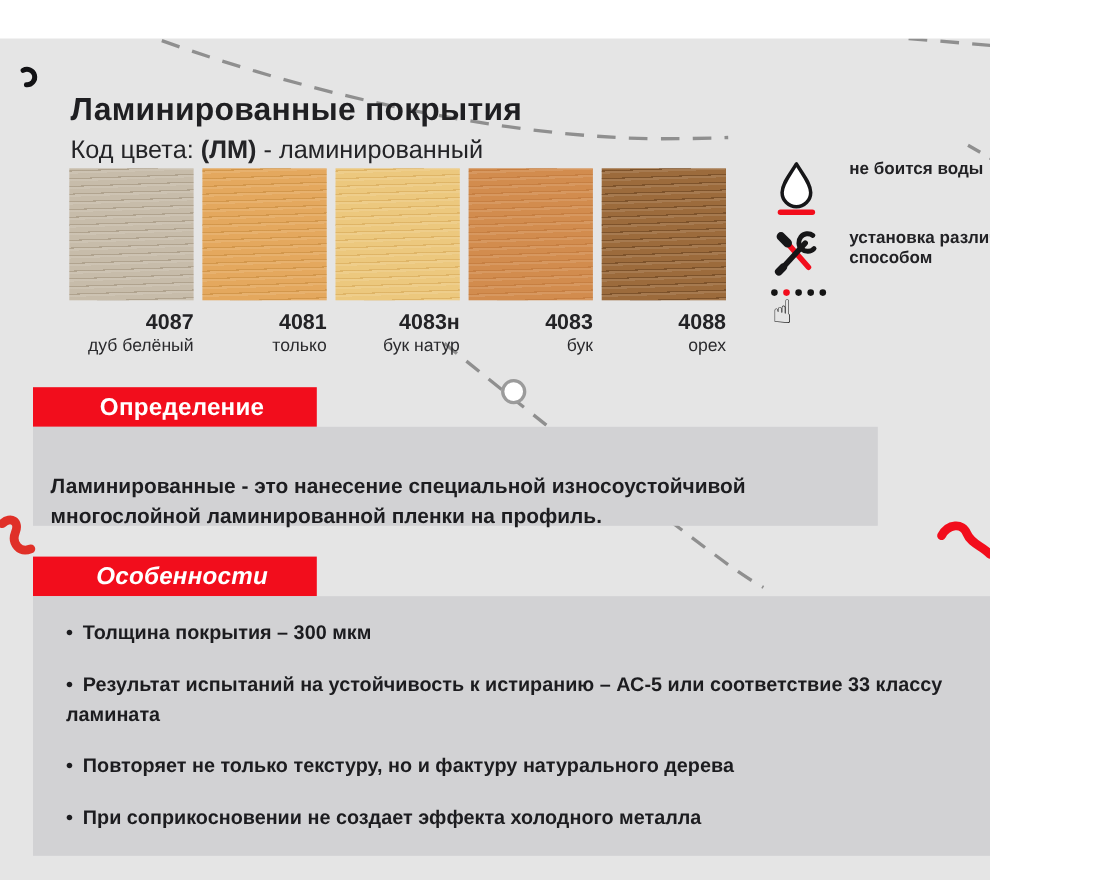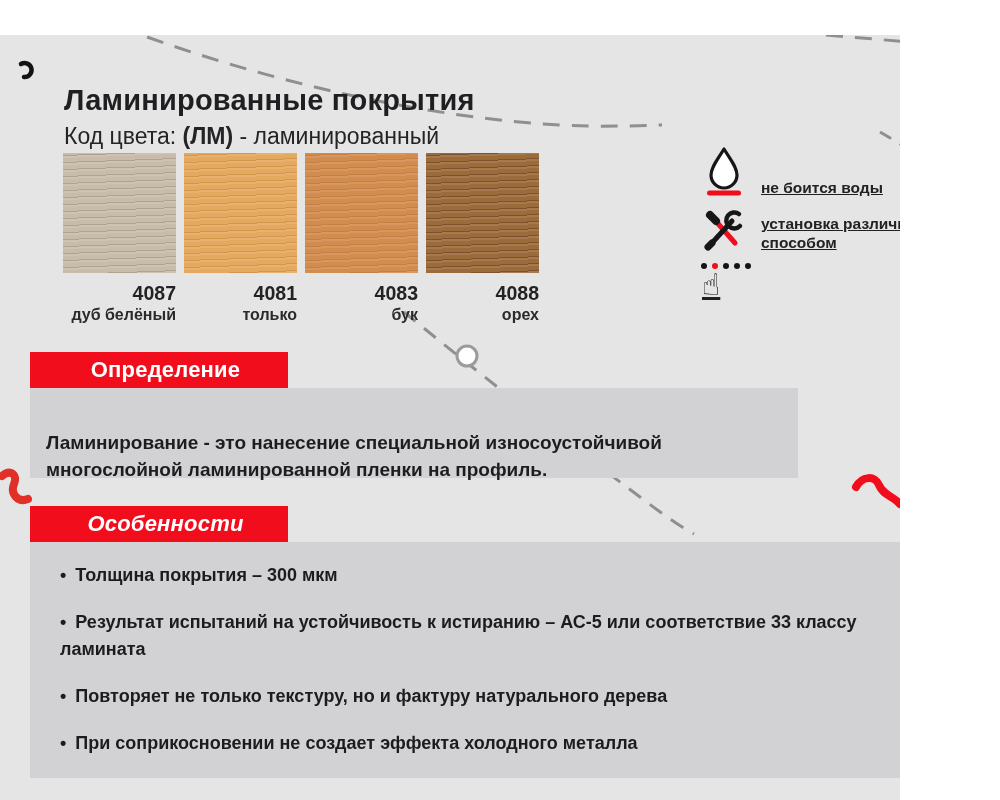--- a/index.html
+++ b/index.html
@@ -21,25 +21,25 @@
   .cell{width:113px;text-align:right;}
   .swatch{
     width:113px;height:120px;
     background-image:
       repeating-linear-gradient(178deg,
         rgba(255,255,255,0) 0 2px, var(--g) 2px 3px,
         rgba(255,255,255,.10) 3px 5px, rgba(255,255,255,0) 5px 7px),
       linear-gradient(var(--c),var(--c));
   }
   .code-label{margin-top:9px;font-size:19.5px;font-weight:700;color:#232326;}
-  .name-label{margin-top:1px;font-size:16px;font-weight:700;color:#2a2a2d;}
+  .name-label{margin-top:1px;font-size:16px;font-weight:400;color:#2a2a2d;}
 
   
   .features{left:700px;top:110px;display:flex;flex-direction:column;gap:11px;width:250px;}
-  .feature{display:flex;align-items:flex-end;gap:13px;text-decoration:underline;}
+  .feature{display:flex;align-items:flex-start;gap:24px;}
   .ficon{width:48px;flex:none;display:flex;align-items:center;justify-content:center;}
   .flabel{font-size:15.5px;font-weight:600;line-height:1.18;color:#222225;white-space:pre-line;}
   .hand-wrap{display:flex;flex-direction:column;align-items:flex-start;}
   .dots{display:flex;gap:5px;margin-left:1px;margin-bottom:1px;}
   .dots i{width:6px;height:6px;border-radius:50%;background:#141414;}
   .dots i.red{background:var(--accent);}
   .hand-glyph{font-size:30px;line-height:1;color:#141414;margin-left:2px;
     font-family:"DejaVu Sans",sans-serif;}
 
   
@@ -96,20 +96,25 @@
       <div class="swatch" style="--c: #c7bcaa; --g: rgba(138,122,98,0.38);"></div>
       <div class="code-label">4087</div>
       <div class="name-label">дуб белёный</div>
     </div>
     <div class="cell">
       <div class="swatch" style="--c: #e4a85e; --g: rgba(188,128,50,0.42);"></div>
       <div class="code-label">4081</div>
       <div class="name-label">только</div>
     </div>
     <div class="cell">
+      <div class="swatch" style="--c: #ecc87e; --g: rgba(203,152,68,0.40);"></div>
+      <div class="code-label">4083н</div>
+      <div class="name-label">бук натур</div>
+    </div>
+    <div class="cell">
       <div class="swatch" style="--c: #d28c4e; --g: rgba(178,104,44,0.35);"></div>
       <div class="code-label">4083</div>
       <div class="name-label">бук</div>
     </div>
     <div class="cell">
       <div class="swatch" style="--c: #9c6b3c; --g: rgba(92,56,24,0.48);"></div>
       <div class="code-label">4088</div>
       <div class="name-label">орех</div>
     </div>
   </div>
@@ -148,21 +153,21 @@
         </span>
         <span class="hand-glyph">☝</span>
       </span>
     </div>
   </div>
 
   <div class="layer banner" id="def-banner">
     <span>Определение</span>
   </div>
   <div class="layer panel" id="def-panel">
-    <span>Ламинирование - это нанесение специальной износоустойчивой
+    <span>Ламинированные - это нанесение специальной износоустойчивой
 многослойной ламинированной пленки на профиль.</span>
   </div>
 
   <div class="layer banner" id="feat-banner">
     <span>Особенности</span>
   </div>
   <div class="layer panel" id="feat-panel">
     <ul>
       <li>Толщина покрытия – 300 мкм</li>
       <li>Результат испытаний на устойчивость к истиранию – АС-5 или соответствие 33 классу ламината</li>

